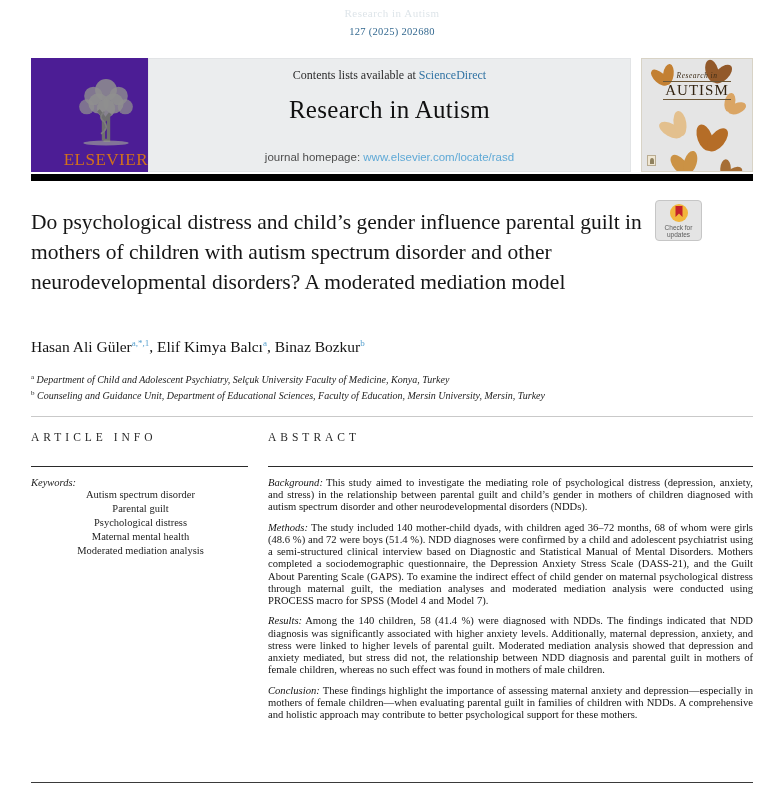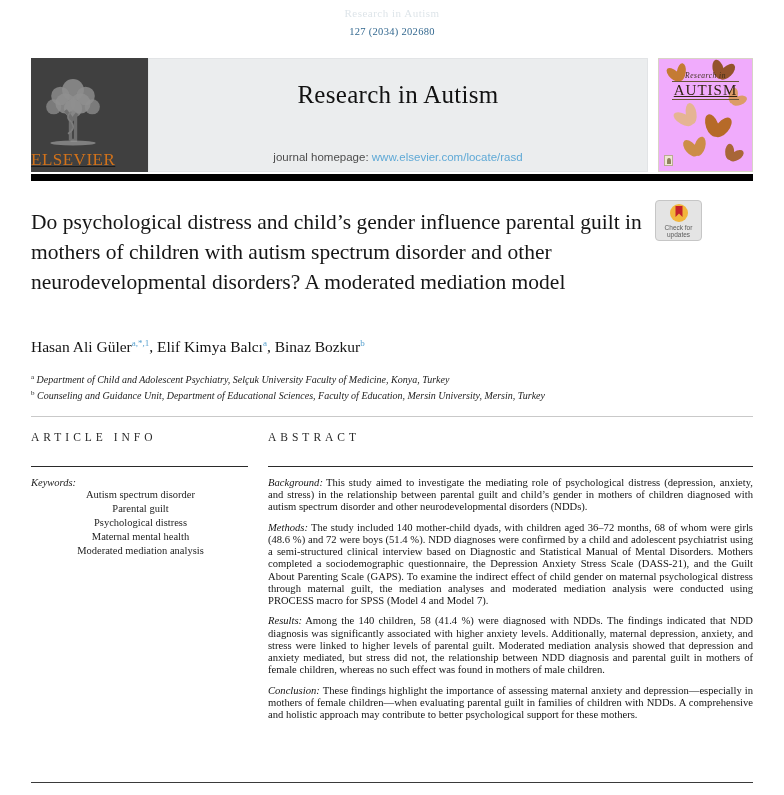--- a/index.html
+++ b/index.html
@@ -19,22 +19,22 @@
     display:inline-block; margin-top:2px; font-size:10.5px; color:#33688f;
     text-decoration:none; letter-spacing:.3px;
   }
 
   
   .header-row {
     position:absolute; left:31px; right:31px; top:58px; height:114px;
     display:flex; align-items:stretch;
   }
   .logo-box {
-    width:117px; background:#404040; display:flex; flex-direction:column;
-    align-items:flex-start; justify-content:flex-end; padding-bottom:2px;text-decoration:underline;
+    width:117px; background:#4c1d95; display:flex; flex-direction:column;
+    align-items:flex-end; justify-content:flex-end; padding-bottom:2px;
   }
   .logo-box svg { display:block; }
   .elsevier-wordmark {
     font-family:"Liberation Serif", serif; font-size:17px; color:#d2721a;
     letter-spacing:.5px; margin-top:1px;
   }
   .band {
     flex:1; background:#ebedee; text-align:center; position:relative;
     padding-top:9px; border:1px solid #e2e4e6;
   }
@@ -42,34 +42,34 @@
   .contents-line a { color:#3173a3; text-decoration:none; }
   .band-title { font-size:25px; color:#111; margin-top:13px; letter-spacing:.3px; }
   .homepage-line {
     position:absolute; bottom:8px; left:0; right:0;
     font-family:"Liberation Sans", sans-serif; font-size:11.5px; color:#4d4d4d;
   }
   .homepage-line a { color:#5fa9d6; text-decoration:none; }
 
   
   .cover {
-    width:95px; margin-left:10px; background:#f0abfc; border:1px solid #d8d3c6;
+    width:112px; margin-left:10px; background:#e5e5e5; border:1px solid #d8d3c6;
     position:relative; overflow:hidden;
   }
   .cover svg { position:absolute; inset:0; }
   .cover-titles {
     position:absolute; top:12px; left:0; right:0; text-align:center; z-index:2;
   }
   .cover-research {
     font-style:italic; font-size:7.5px; color:#3d2c17; letter-spacing:.5px;
   }
   .cover-autism {
     font-size:15px; letter-spacing:1px; color:#332412; line-height:1;
     border-top:1px solid #6b5636; border-bottom:1px solid #6b5636;
-    display:inline-block; padding:1px 2px; margin-top:1px;text-decoration:underline;
+    display:inline-block; padding:1px 2px; margin-top:1px;
   }
   .cover-mark {
     position:absolute; left:5px; bottom:5px; width:9px; height:11px;
     background:#efe6d2; border:1px solid #b9ac92; z-index:2;
   }
   .cover-mark:after {
     content:""; position:absolute; left:2px; top:2px; width:4px; height:6px;
     background:#8f815f; border-radius:50% 50% 0 0;
   }
 
@@ -131,21 +131,21 @@
     border-top:1.5px solid #3a3a3a;
   }
 </style>
 </head>
 <body>
 
 <div class="page">
 
   <div class="masthead">
     <div class="faint-title">Research in Autism</div>
-    <div><a class="citation" href="#">127 (2034) 202680</a></div>
+    <div><a class="citation" href="#">127 (2025) 202680</a></div>
   </div>
 
   <div class="header-row">
 
     <div class="logo-box">
       <svg width="84" height="76" viewBox="0 0 100 90">
         <g fill="#8f8f8f">
           <circle cx="50" cy="20" r="13" opacity=".85"></circle>
           <circle cx="35" cy="27" r="11" opacity=".8"></circle>
           <circle cx="65" cy="27" r="11" opacity=".8"></circle>
@@ -156,20 +156,23 @@
           <circle cx="50" cy="42" r="11" opacity=".9"></circle>
         </g>
         <path d="M47 80 L47 52 L41 44 M47 58 L55 48 M47 80 L53 80 L53 52" stroke="#6f6f6f" stroke-width="4" fill="none"></path>
         <path d="M44 72 q10 -6 4 -14 q-8 -6 0 -12" stroke="#7d7d7d" stroke-width="2" fill="none"></path>
         <ellipse cx="50" cy="83" rx="27" ry="3" fill="#9a9a9a" opacity=".7"></ellipse>
       </svg>
       <div class="elsevier-wordmark">ELSEVIER</div>
     </div>
 
     <div class="band">
+      <div class="contents-line">
+        <span>Contents lists available at </span><a href="#">ScienceDirect</a>
+      </div>
       <div class="band-title">Research in Autism</div>
       <div class="homepage-line">
         <span>journal homepage: </span><a href="#">www.elsevier.com/locate/rasd</a>
       </div>
     </div>
 
     <div class="cover">
       <svg viewBox="0 0 104 118">
         <g>
           <g transform="translate(20,14) rotate(-20)" fill="#c0761f" opacity=".9">

